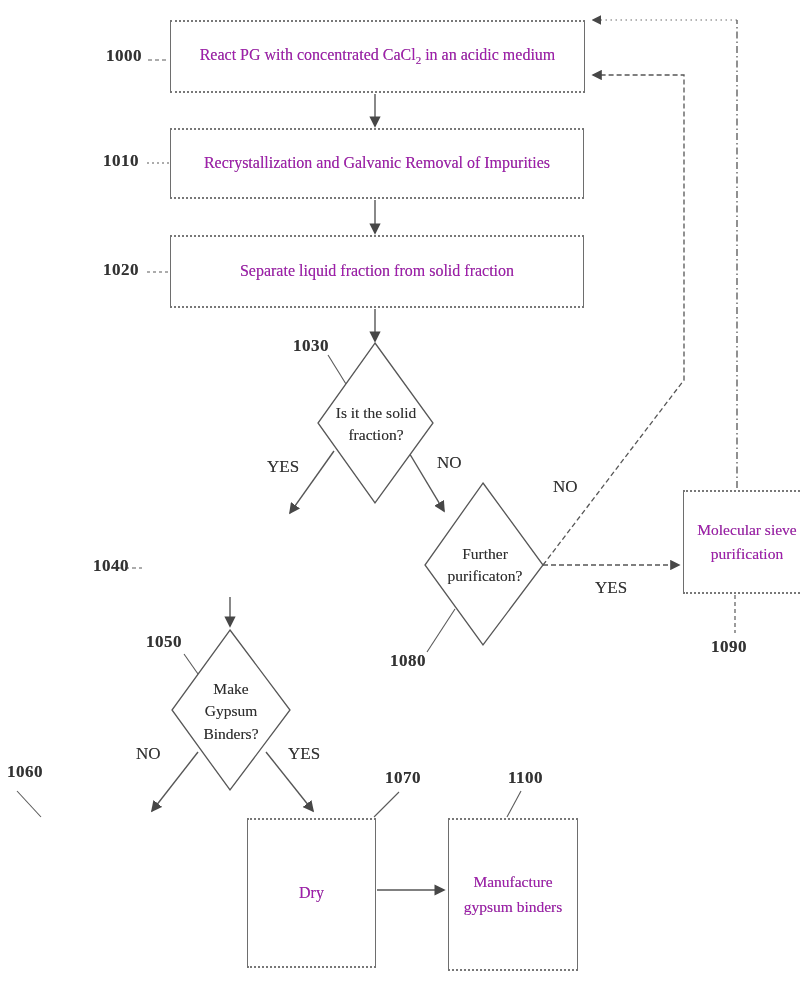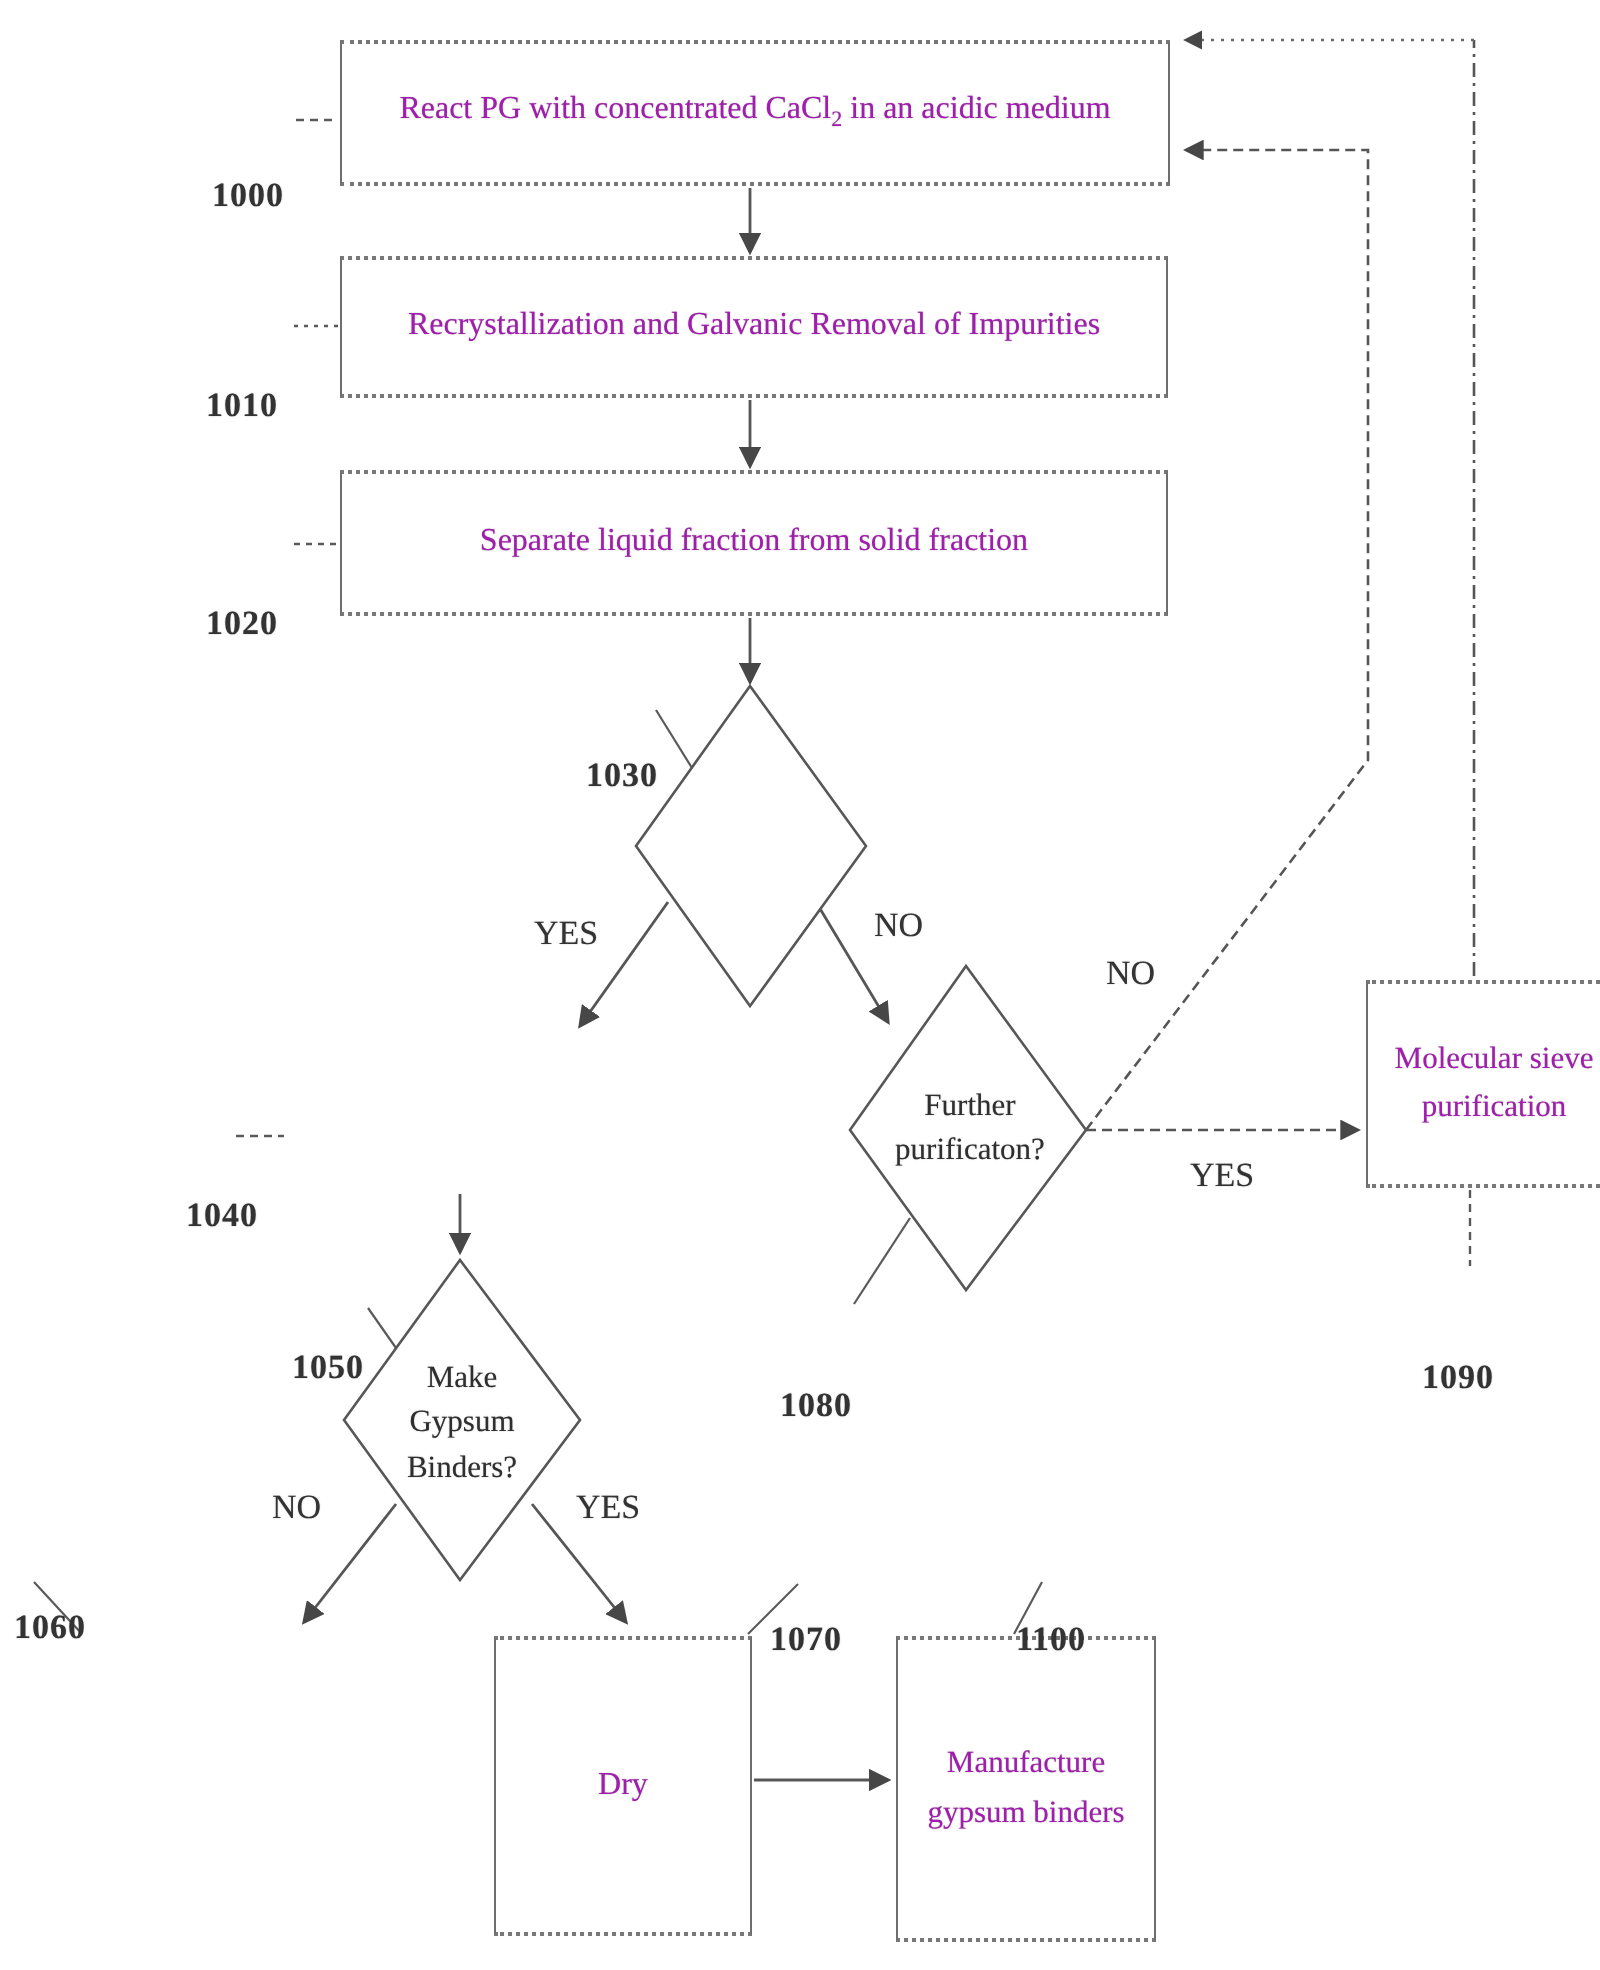--- a/index.html
+++ b/index.html
@@ -17,21 +17,21 @@
     text-shadow:0 0 0.6px rgba(70,70,70,0.55);
     background:transparent;
   }
   .dlabel{
     position:absolute;transform:translate(-50%,-50%);
     text-align:center;font-size:15.5px;line-height:1.45;color:#2f2f2f;
     text-shadow:0 0 0.6px rgba(70,70,70,0.55);
   }
   .ref{
     position:absolute;font-weight:bold;font-size:17px;color:#333333;
-    letter-spacing:0.5px;text-shadow:0 0 0.6px rgba(70,70,70,0.6);margin-top:42px;
+    letter-spacing:0.5px;text-shadow:0 0 0.6px rgba(70,70,70,0.6);
   }
   .elabel{
     position:absolute;font-size:17px;color:#333333;
     text-shadow:0 0 0.6px rgba(70,70,70,0.55);
   }
   sub{font-size:11px;}
 </style>
 </head>
 <body>
 
@@ -89,20 +89,21 @@
   <div class="box" style="left:683px;top:490px;width:128px;height:104px;font-size:15.5px;line-height:1.55;padding:4px 6px;">
     <span>Molecular sieve purification</span>
   </div>
   <div class="box" style="left:448px;top:818px;width:130px;height:153px;font-size:15.5px;line-height:1.55;">
     <span>Manufacture gypsum binders</span>
   </div>
   <div class="box" style="left:247px;top:818px;width:129px;height:150px;">
     <span>Dry</span>
   </div>
 
+  <div class="dlabel" style="left:376px;top:424px;width:116px;">Is it the solid fraction?</div>
   <div class="dlabel" style="left:231px;top:712px;width:90px;">Make Gypsum Binders?</div>
   <div class="dlabel" style="left:485px;top:565px;width:110px;">Further purificaton?</div>
 
   <div class="ref" style="left:106px;top:46px;">1000</div>
   <div class="ref" style="left:103px;top:151px;">1010</div>
   <div class="ref" style="left:103px;top:260px;">1020</div>
   <div class="ref" style="left:293px;top:336px;">1030</div>
   <div class="ref" style="left:93px;top:556px;">1040</div>
   <div class="ref" style="left:146px;top:632px;">1050</div>
   <div class="ref" style="left:7px;top:762px;">1060</div>

